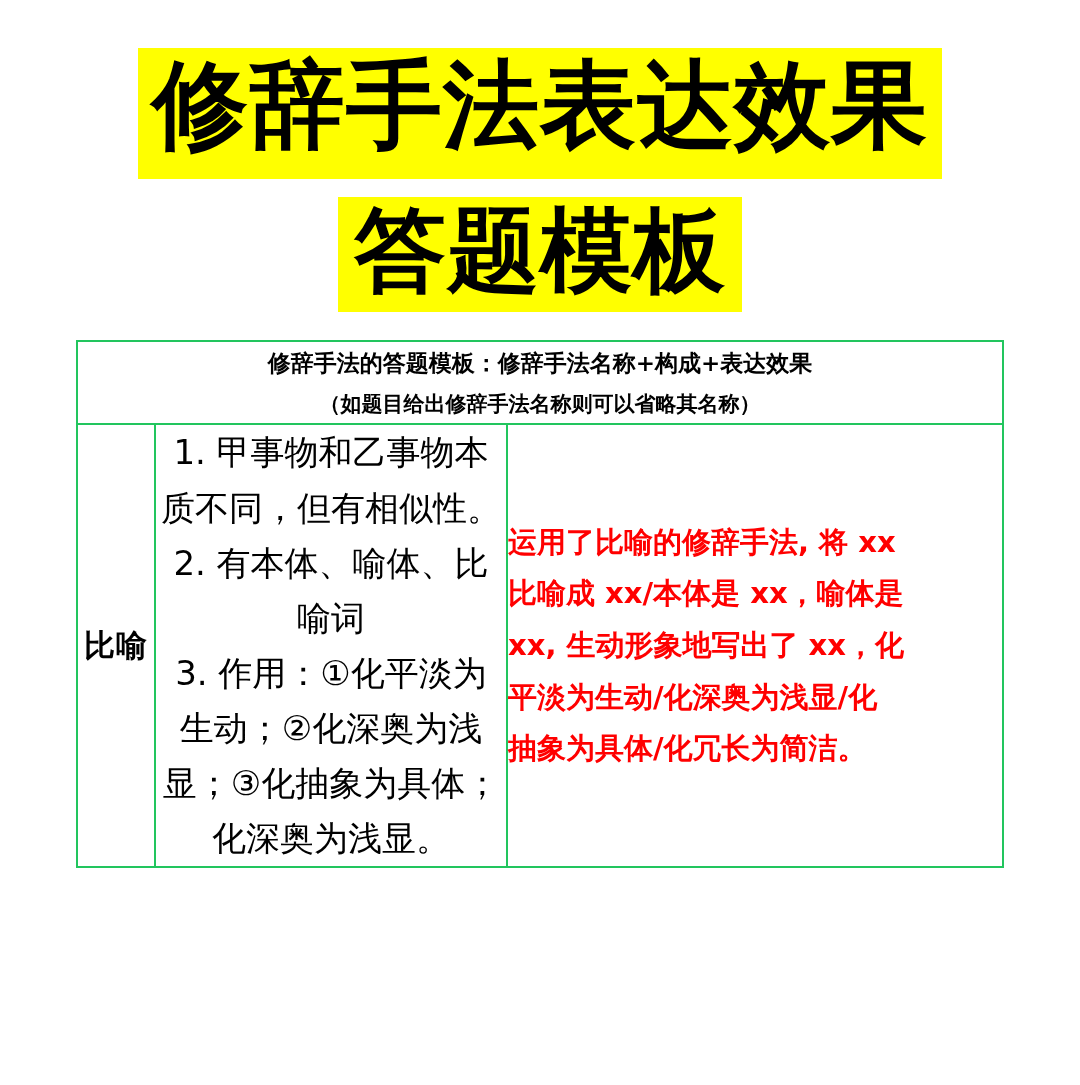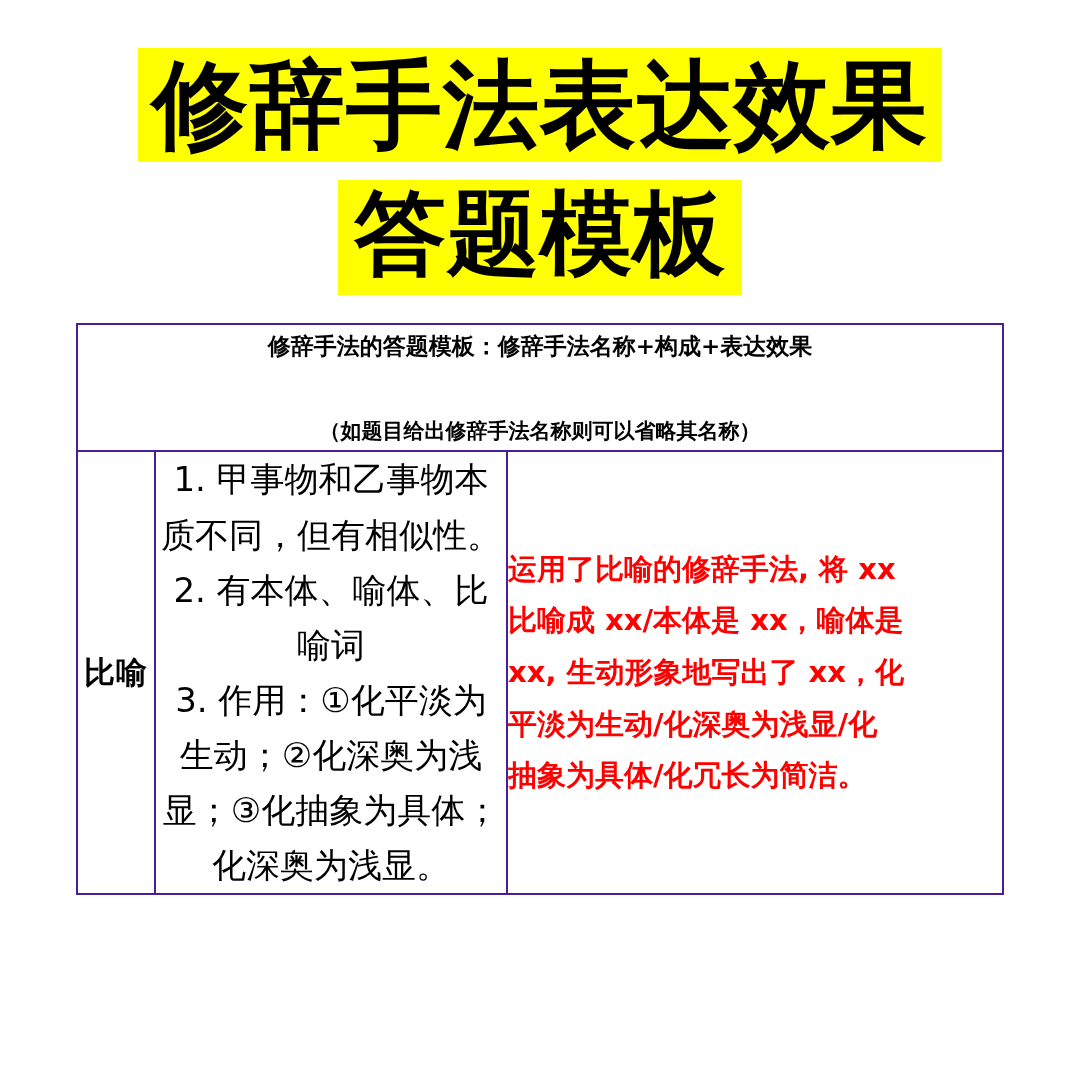--- a/index.html
+++ b/index.html
@@ -30,55 +30,54 @@
     display: inline-block;
     background: #ffff00;
     color: #000000;
     font-family: "DejaVu Sans", sans-serif;
     font-weight: bold;
     line-height: 1.08;
     letter-spacing: 1px;
   }
   .title-line-1 {
     font-size: 96px;
-    padding: 6px 14px 4px 14px;
+    padding: 6px 14px 21px 14px;
   }
   .title-line-2 {
     font-size: 92px;
     padding: 4px 16px 12px 16px;
     margin-top: 18px;
   }
 
   
   .tbl-wrap {
     margin: 28px auto 0 auto;
     width: 928px;
   }
   table.sheet {
     width: 100%;
     border-collapse: collapse;
     table-layout: fixed;
     border: 2px solid #000000;
   }
   table.sheet td {
-    border: 2px solid #4c1d95;
+    border: 2px solid #22c55e;
     vertical-align: middle;
     padding: 0;
   }
   .hdr-cell {
     text-align: center;
     padding: 10px 8px 12px 8px;
     font-family: "DejaVu Serif", serif;
     font-size: 23px;
     line-height: 1.85;
     font-weight: bold;
   }
   .hdr-cell .l2 {
     font-size: 21px;
-    margin-top: 44px;
   }
 
   .col-method { width: 78px; }
   .col-feature { width: 352px; }
   .col-template { width: auto; }
 
   .subhdr {
     text-align: center;
     font-family: "DejaVu Sans", sans-serif;
     font-weight: bold;

